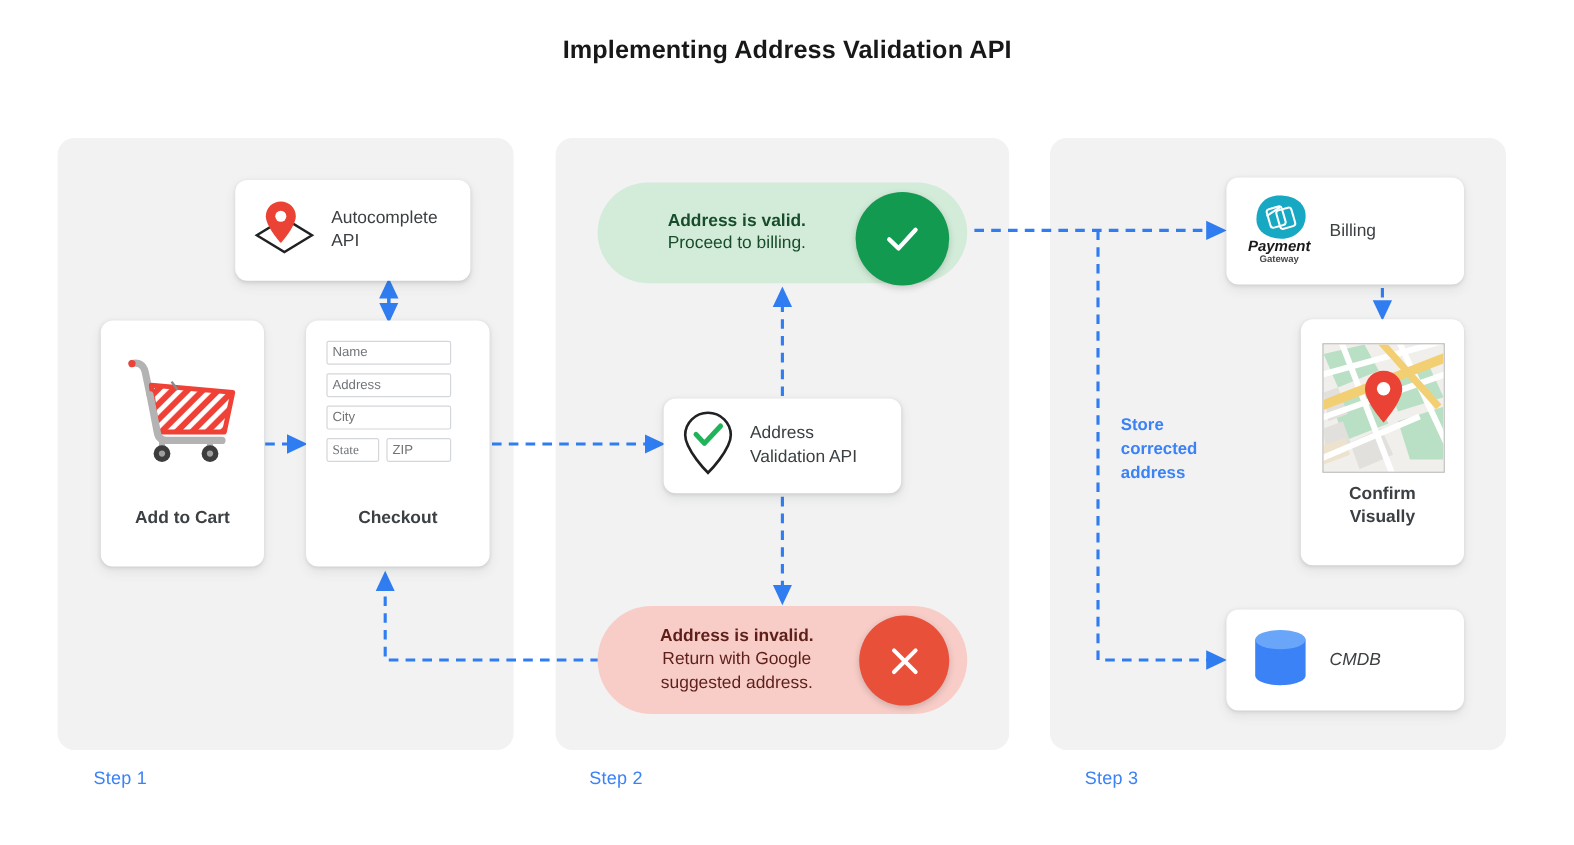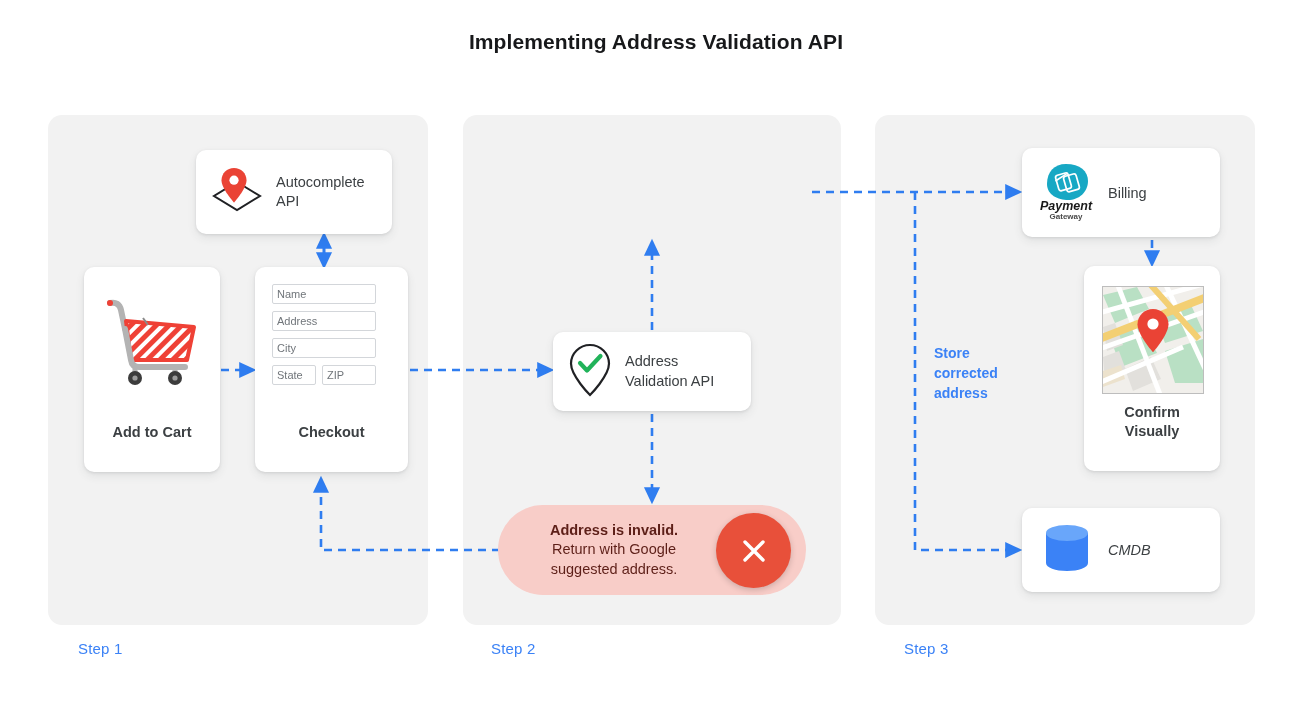--- a/index.html
+++ b/index.html
@@ -76,21 +76,21 @@
     display:flex;align-items:center;justify-content:center;}
 
   
   .form-fields{position:absolute;left:17px;top:17px;width:104px;}
   .field{
     height:20px;border:1px solid #d3d6da;background:#fff;border-radius:2px;
     margin-bottom:7px;display:flex;align-items:center;padding-left:4px;
     font-size:11px;color:#70757a;box-sizing:border-box;
   }
   .field-row{display:flex;gap:6px;}
-  .field.state{width:44px;margin-bottom:0;}
+  .field.state{width:44px;margin-bottom:0;font-family:Liberation Serif, serif;}
   .field.zip{width:54px;margin-bottom:0;}
 
   
   .pill{
     position:absolute;border-radius:60px;
   }
   #pill-valid{
     left:498px;top:152px;width:308px;height:84px;
     background:#d3ecd9;
   }
@@ -239,20 +239,31 @@
       <div class="field">Address</div>
       <div class="field">City</div>
       <div class="field-row">
         <div class="field state">State</div>
         <div class="field zip">ZIP</div>
       </div>
     </div>
     <div class="card-caption">Checkout</div>
   </div>
 
+  <div class="pill" id="pill-valid">
+    <div class="pill-text">
+      <div class="t-strong">Address is valid.</div>
+      <div class="t-norm">Proceed to billing.</div>
+    </div>
+    <div class="status-circle" id="circle-valid">
+      <svg width="40" height="40" viewBox="0 0 40 40" xmlns="http://www.w3.org/2000/svg">
+        <path d="M9 20.5 L16.8 28 L31 12.5" fill="none" stroke="#ffffff" stroke-width="3.6" stroke-linecap="round" stroke-linejoin="round"></path>
+      </svg>
+    </div>
+  </div>
 
   <div class="card" id="card-validation">
     <span style="flex:0 0 auto;">
       <svg width="50" height="58" viewBox="0 0 50 58" xmlns="http://www.w3.org/2000/svg">
         <path d="M25 4 c-10.5 0 -19 8.3 -19 18.6 c0 12.5 19 31.4 19 31.4 s19 -18.9 19 -31.4 C44 12.3 35.5 4 25 4 z" fill="none" stroke="#202124" stroke-width="2.2"></path>
         <path d="M15 22 L22 29.5 L35.5 15" fill="none" stroke="#21b35a" stroke-width="4.2" stroke-linecap="round" stroke-linejoin="round"></path>
       </svg>
     </span>
     <span class="label"><span>Address</span><br><span>Validation API</span></span>
   </div>

